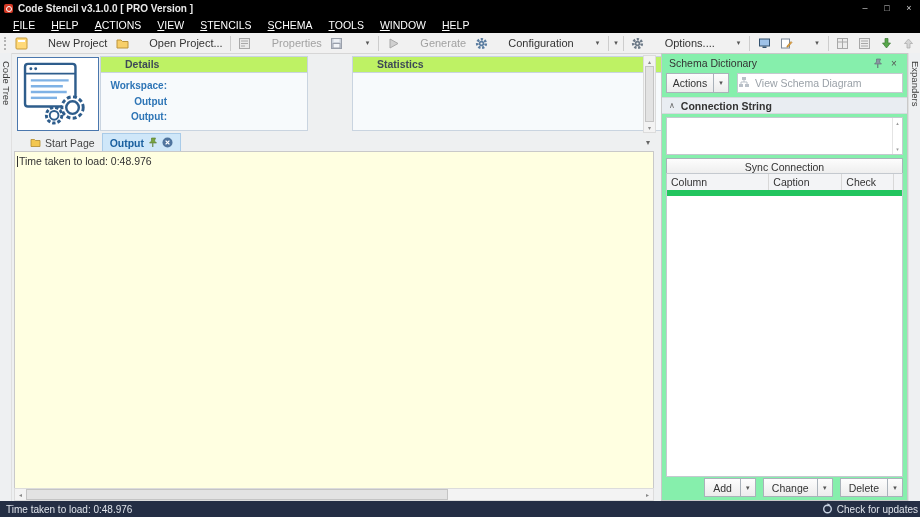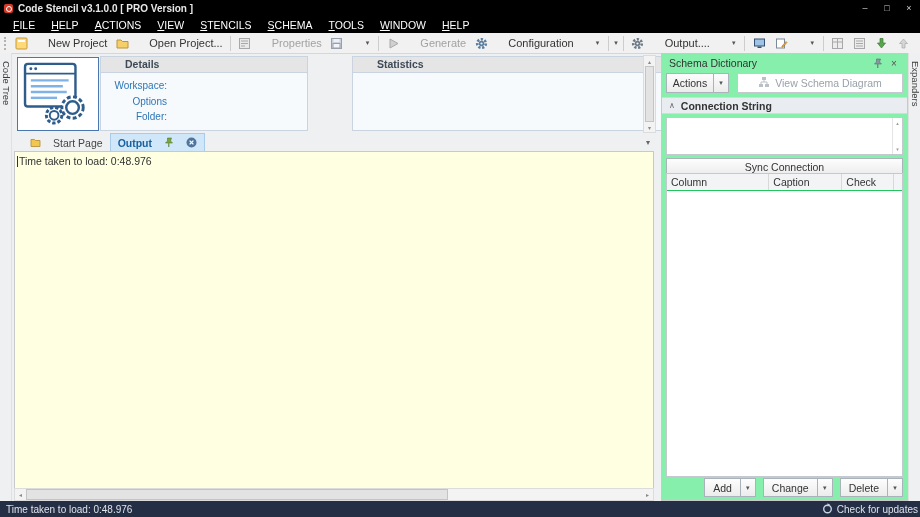--- a/index.html
+++ b/index.html
@@ -32,32 +32,32 @@
   .vstrip{position:absolute;top:53px;bottom:16px;width:11px;background:#eef0f2;}
   .vstrip.leftside{left:0;border-right:1px solid #e0e0e0;}
   .vstrip.rightside{right:0;border-left:1px solid #e0e0e0;}
   .vlabel{writing-mode:vertical-rl;font-size:9.5px;color:#3c3c3c;margin:8px 0 0 1px;white-space:nowrap;cursor:default;}
 
   
   .logo-panel{position:absolute;left:17px;top:57px;width:80px;height:72px;background:#fff;border:1px solid #4a77ad;display:flex;align-items:center;justify-content:center;}
   .panel{position:absolute;top:56px;height:73px;background:#f7fafc;border:1px solid #c9d4e0;}
   .panel.details{left:100px;width:206px;}
   .panel.stats{left:308px;width:332px;margin-left:44px;}
-  .panel-header{height:15px;background:#e5e5e5;border-bottom:1px solid #c9d4e0;font-weight:bold;color:#3e4a57;font-size:10.5px;line-height:14px;padding-left:24px;cursor:default;}
+  .panel-header{height:15px;background:#bef264;border-bottom:1px solid #c9d4e0;font-weight:bold;color:#3e4a57;font-size:10.5px;line-height:14px;padding-left:24px;cursor:default;}
   .details-rows{padding-top:5px;}
-  .detail-row{height:16px;display:flex;}
+  .detail-row{height:16px;display:flex;font-weight:bold;}
   .detail-label{width:66px;text-align:right;color:#2e75b6;font-size:10px;line-height:15px;cursor:default;}
   .vscroll{position:absolute;left:643px;top:55px;width:11px;height:76px;background:#f3f3f3;border:1px solid #dcdcdc;}
   .sarrow{display:flex;align-items:center;justify-content:center;font-size:6px;color:#8a8a8a;cursor:default;}
   .vscroll .sarrow{height:10px;}
   .vscroll .sthumb{position:absolute;left:1px;right:1px;top:10px;bottom:10px;background:#e3e3e3;border:1px solid #c4c4c4;}
 
   
   .tabstrip{position:absolute;left:11px;top:133px;width:647px;height:19px;display:flex;align-items:flex-end;}
-  .tab{display:flex;align-items:center;gap:12px;height:18px;padding:0 7px;font-size:10.5px;color:#444;cursor:default;}
+  .tab{display:flex;align-items:center;gap:4px;height:18px;padding:0 7px;font-size:10.5px;color:#444;cursor:default;}
   .tab.start{margin-left:12px;}
   .tab.active{background:#cfe7f9;border:1px solid #a9cbe8;border-bottom:none;color:#1a5f9e;font-weight:bold;}
   .tabstrip-dd{margin-left:auto;margin-right:8px;font-size:8px;color:#666;align-self:center;}
 
   
   .doc-content{position:absolute;left:14px;top:151px;width:638px;height:336px;background:#ffffe1;border:1px solid #c9c9c9;}
   .output-text{font-size:10.5px;color:#333;padding:3px 0 0 4px;cursor:text;}
   .caret{position:absolute;left:2px;top:4px;width:1px;height:11px;background:#333;}
   .hscroll{position:absolute;left:14px;top:488px;width:638px;height:11px;background:#f3f3f3;border:1px solid #dcdcdc;display:flex;align-items:stretch;}
   .hscroll .sarrow{width:11px;}
@@ -66,29 +66,29 @@
 
   
   .schema{position:absolute;left:661px;top:53px;width:245px;bottom:16px;background:#86efac;border:1px solid #c9c9c9;}
   .schema-header{height:18px;display:flex;align-items:center;padding:0 5px 0 7px;font-size:10.5px;color:#333;cursor:default;}
   .schema-header .sp{flex:1;}
   .icon-btn{width:16px;height:14px;display:flex;align-items:center;justify-content:center;color:#555;font-size:10px;cursor:default;}
   .actions-row{display:flex;align-items:center;height:18px;margin:2px 4px 0;}
   .btn{background:linear-gradient(#fdfdfd,#ececec);border:1px solid #aab2ba;color:#333;display:flex;align-items:center;justify-content:center;font-size:10.5px;cursor:default;}
   .actions-btn{width:46px;height:18px;}
   .dd-seg{width:14px;height:18px;border:1px solid #aab2ba;border-left:none;font-size:7px;color:#555;display:flex;align-items:center;justify-content:center;background:linear-gradient(#fdfdfd,#ececec);cursor:default;}
-  .view-box{flex:1;margin-left:8px;height:18px;background:#fff;border:1px solid #c4c9cf;display:flex;align-items:center;justify-content:center;gap:5px;color:#9aa1a8;font-size:10.5px;cursor:default;}
+  .view-box{flex:1;margin-left:8px;height:18px;background:#fff;border:1px solid #c4c9cf;display:flex;align-items:center;gap:5px;color:#9aa1a8;font-size:10.5px;cursor:default;}
   .cs-header{display:flex;align-items:center;gap:6px;height:15px;margin-top:5px;padding:0 7px;background:#e9edf2;border-top:1px solid #d5d9de;border-bottom:1px solid #d5d9de;font-weight:bold;font-size:10.5px;color:#333;cursor:default;}
   .cs-collapse{font-size:8px;color:#666;font-weight:normal;}
   .cs-box{position:relative;margin:3px 4px 0;height:36px;background:#fff;border:1px solid #c4c9cf;}
   .cs-input{position:absolute;inset:0;right:10px;border:none;resize:none;outline:none;background:transparent;font-family:"Liberation Sans",sans-serif;font-size:10.5px;padding:2px 3px;}
   .cs-spin{position:absolute;right:0;top:0;bottom:0;width:9px;border-left:1px solid #e4e4e4;display:flex;flex-direction:column;justify-content:space-between;align-items:center;font-size:5px;color:#999;padding:2px 0;cursor:default;}
   .sync-btn{margin:3px 4px 0;height:16px;}
   .table-wrap{position:absolute;left:4px;right:4px;top:119px;bottom:23px;background:#fff;border:1px solid #c4c9cf;}
-  .thead{display:flex;height:16px;background:#f3f4f6;border-bottom:1px solid #22c55e;}
+  .thead{display:flex;height:16px;background:#f3f4f6;border-bottom:6px solid #22c55e;}
   .th{padding:1px 4px;font-size:10.5px;color:#333;border-right:1px solid #d8d8d8;line-height:14px;cursor:default;overflow:hidden;}
   .th.c1{width:105px;}
   .th.c2{width:72px;}
   .th.c3{width:48px;}
   .th.c4{flex:1;border-right:none;}
   .btm-row{position:absolute;left:4px;right:4px;bottom:4px;height:17px;display:flex;justify-content:flex-end;align-items:center;}
   .btm-btn{height:17px;padding:0 8px;}
   .btm-dd{height:17px;}
   .gap6{width:7px;}
 
@@ -193,21 +193,21 @@
     <span class="tb-dd">▾</span>
     <div class="tb-sep"></div>
 
     <div class="tb-btn">
       <span class="tb-ico">
           <svg width="13" height="13">
             <circle cx="6.5" cy="6.5" r="4.3" fill="none" stroke="#6d7a88" stroke-width="2.6" stroke-dasharray="2.2 1.6"></circle>
             <circle cx="6.5" cy="6.5" r="1.9" fill="none" stroke="#6d7a88" stroke-width="1.6"></circle>
           </svg>
         </span>
-      <span class="lbl">Output....</span>
+      <span class="lbl">Options....</span>
       <span class="tb-dd">▾</span>
     </div>
 
     <div class="tb-sep"></div>
 
     <div class="tb-btn">
       <span class="tb-ico">
           <svg width="13" height="13">
             <rect x="1.5" y="2" width="10" height="7" fill="#9fc2e8" stroke="#34526f"></rect>
             <rect x="4.5" y="9.5" width="4" height="1.5" fill="#34526f"></rect>
@@ -295,21 +295,21 @@
     </span>
   </div>
 
   <div class="panel details">
     <div class="panel-header">Details</div>
     <div class="details-rows">
       <div class="detail-row">
           <span class="detail-label">Workspace:</span>
         </div>
       <div class="detail-row">
-          <span class="detail-label">Options Folder:</span>
+          <span class="detail-label">Output Output:</span>
         </div>
     </div>
   </div>
 
   <div class="panel stats">
     <div class="panel-header">Statistics</div>
   </div>
 
   <div class="vscroll">
     <div class="sarrow">▴</div>

